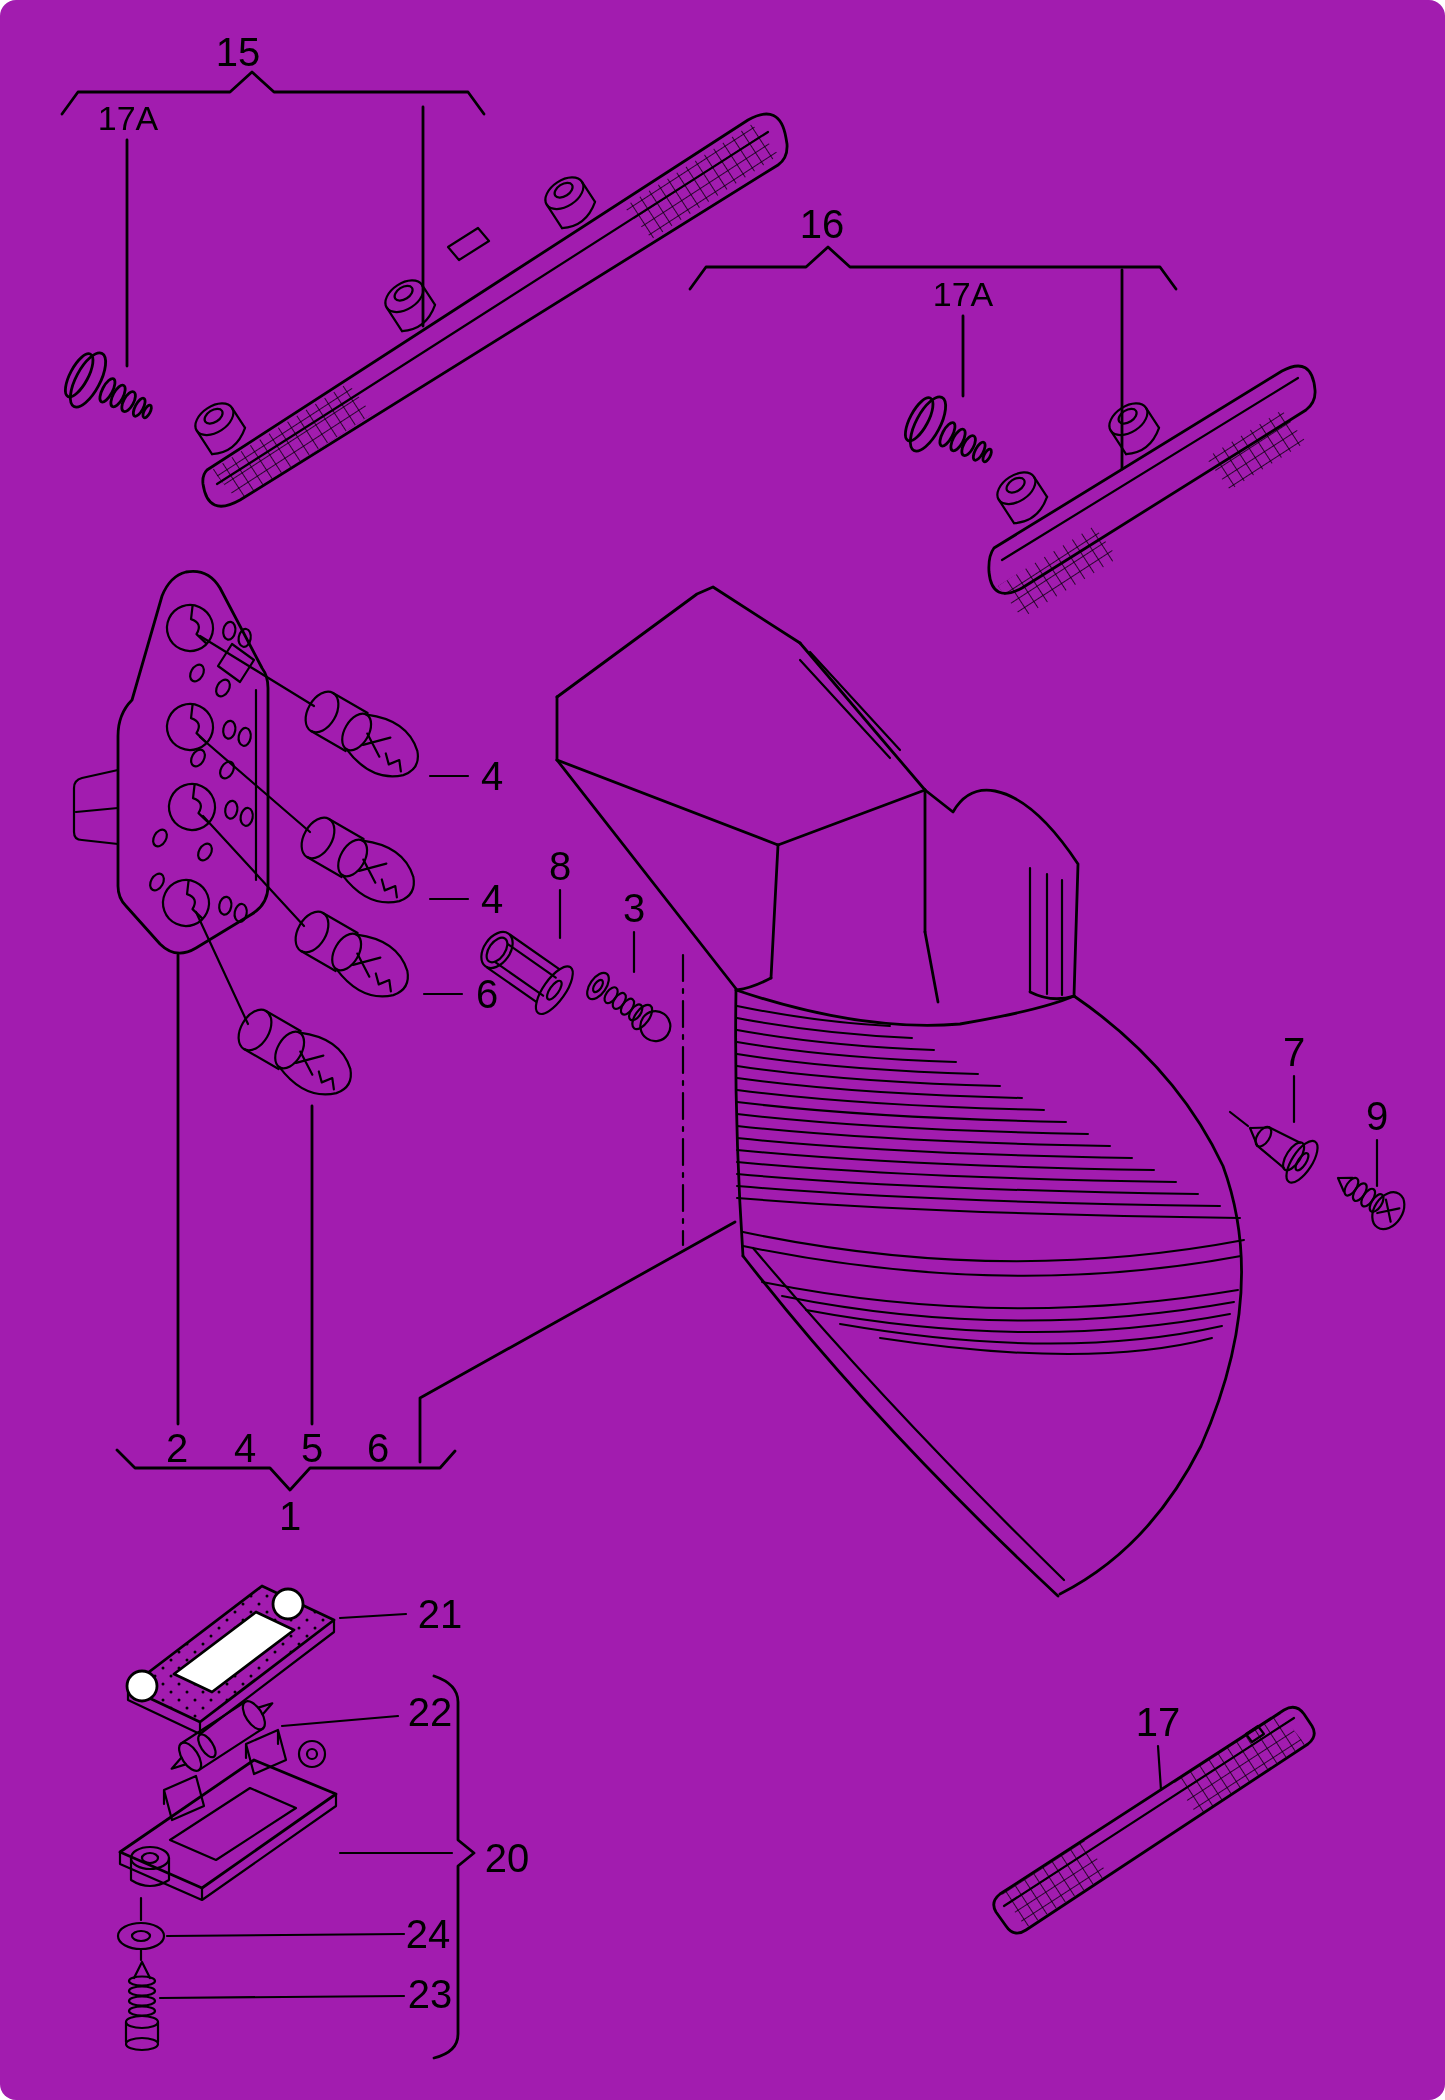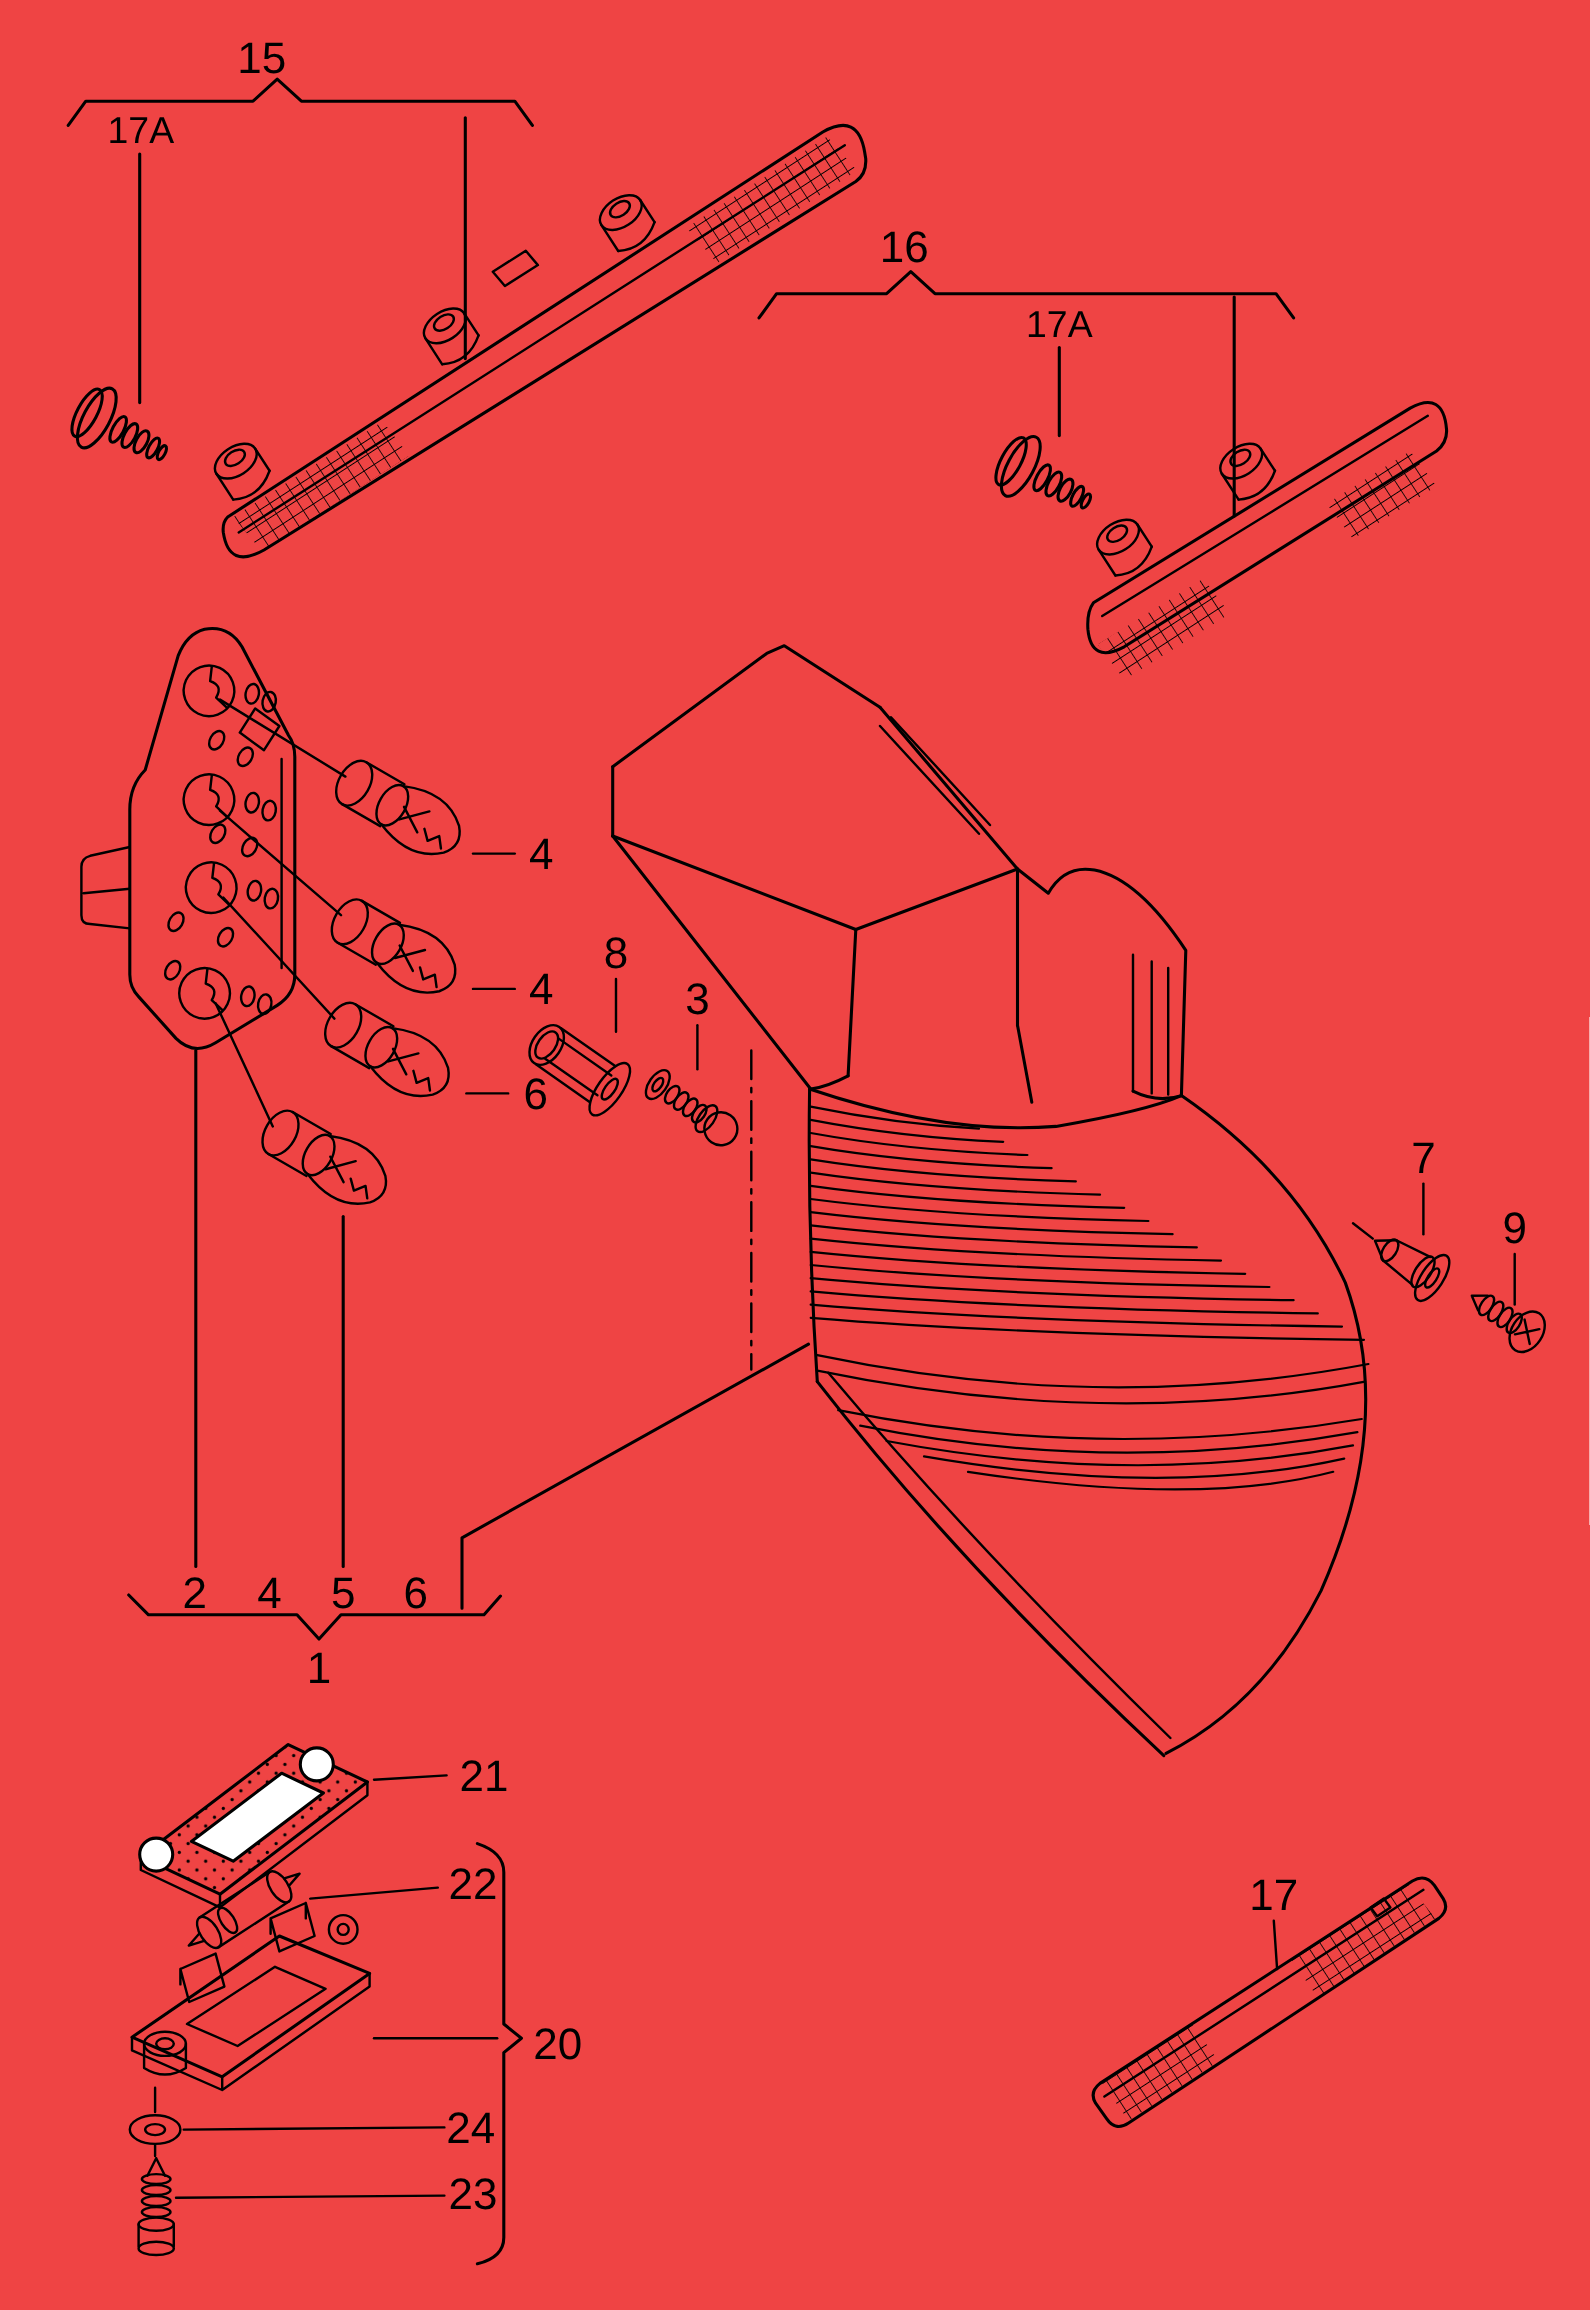--- a/index.html
+++ b/index.html
@@ -1,16 +1,16 @@
 <!DOCTYPE html>
 <html><head>
 <meta charset="utf-8">
 <style>
   html,body{margin:0;padding:0;background:#ffffff;}
-  .stage{position:relative;width:1445px;height:2100px;background:#ef4444;overflow:hidden;}
+  .stage{position:relative;width:1445px;height:2100px;background:#a21caf;overflow:hidden;border-radius:16px;}
   svg{position:absolute;left:0;top:0;}
   .ln{fill:none;stroke:#000;stroke-width:2.8;stroke-linecap:round;stroke-linejoin:round;}
   .md{stroke-width:2.2;}
   .rib{fill:none;stroke:#000;stroke-width:2;stroke-linecap:round;}
   .lbl{font-family:"Liberation Sans",sans-serif;font-size:40px;fill:#000;text-anchor:middle;}
   .sm{font-size:34px;}
   .fillw{fill:#fff;stroke:#000;stroke-width:2.8;stroke-linejoin:round;}
   .hatch{fill:url(#xh);stroke:none;}
   .axis{stroke-dasharray:26 8 4 8;}
 </style>

